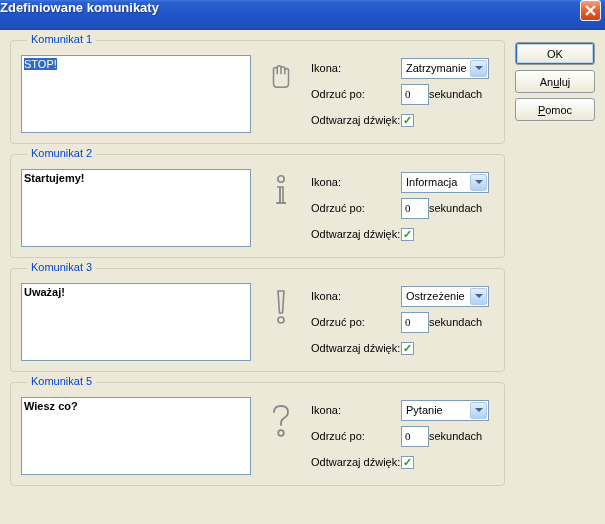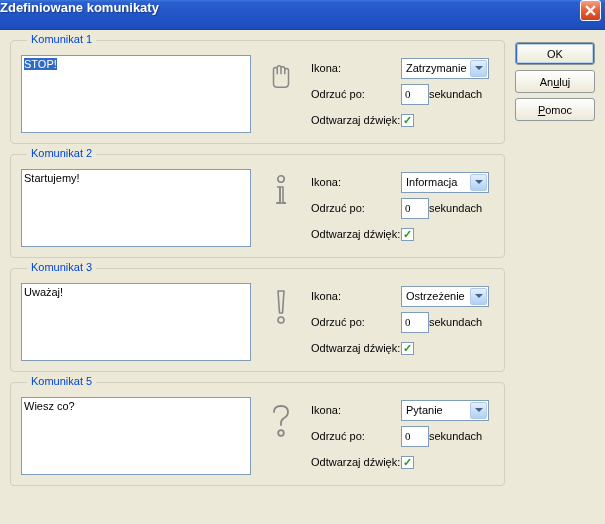--- a/index.html
+++ b/index.html
@@ -87,20 +87,21 @@
   height: 78px;
 }
 textarea {
   width: 100%;
   height: 100%;
   resize: none;
   font-family: "MS Sans Serif", Tahoma, sans-serif;
   font-size: 11px;
   border: 1px solid #7F9DB9;
   padding: 2px;
+  font-weight: bold;
 }
 .ta-highlight { background: #316AC5; color: #fff; }
 .icon-cell {
   width: 40px;
   height: 78px;
   display: flex;
   align-items: flex-start;
   justify-content: center;
   padding-top: 6px;
   color: #888;

